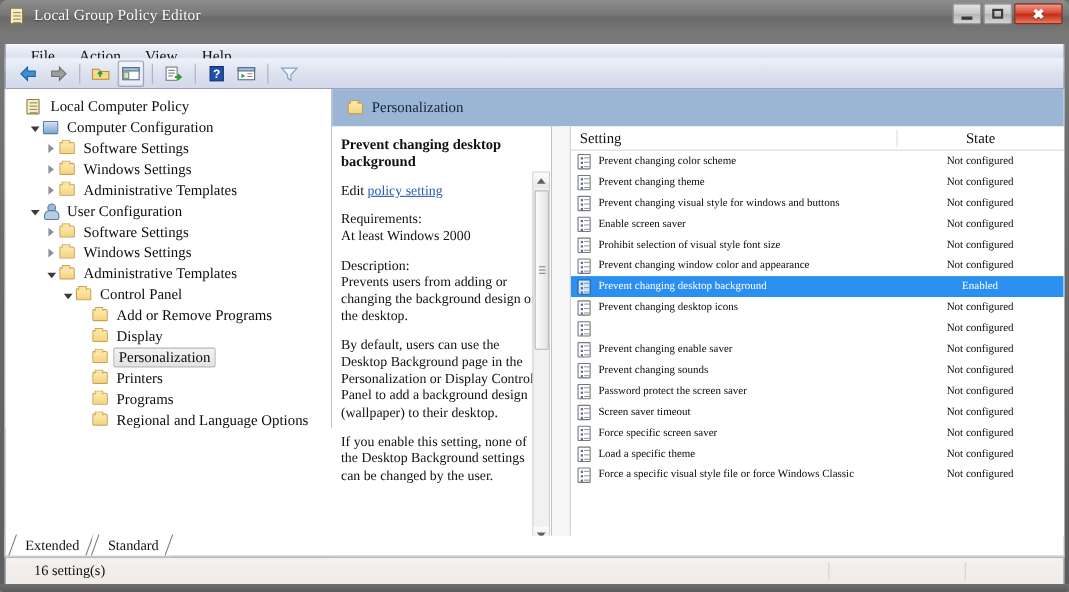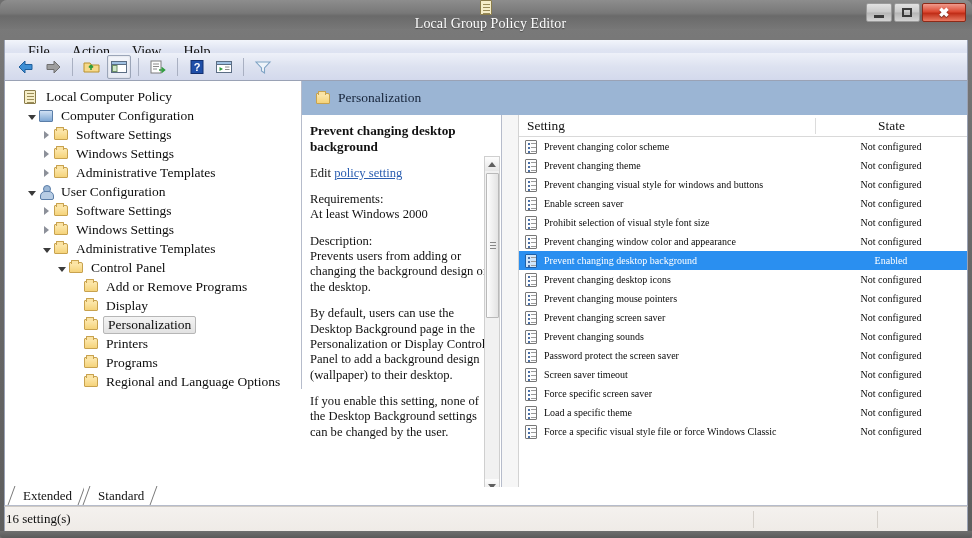--- a/index.html
+++ b/index.html
@@ -18,21 +18,20 @@
     border-radius: 7px 7px 4px 4px;
     padding: 0;
   }
   
   .titlebar {
     position: absolute; left: 0; top: 0; width: 972px; height: 29px;
     display: flex; align-items: center;
     padding-left: 9px;
     border-radius: 7px 7px 0 0;
     background: linear-gradient(180deg,#8d8d8d 0%,#787878 45%,#6a6a6a 55%,#777777 100%);
-    flex-direction: column;
   }
   .title-icon {
     width: 16px; height: 16px; margin-right: 6px; position: relative;
   }
   .doc-glyph {
     width: 12px; height: 15px; background: #f6eec8;
     border: 1px solid #8a7c4a; border-radius: 1px;
     position: relative; display: inline-block;
   }
   .doc-glyph::before {
@@ -296,21 +295,21 @@
     background: #7a7a7a; transform: skewX(-20deg);
   }
   .tab.active { font-weight: normal; }
 
   
   .statusbar {
     position: absolute; left: 4px; top: 506px; width: 964px; height: 25px;
     background: linear-gradient(180deg,#f4f1ee 0%,#efebe7 100%);
     border-left: 1px solid #9aa2b5; border-right: 1px solid #9aa2b5;
     border-top: 1px solid #cfcac4;
-    display: flex; align-items: center; padding-left: 1px;
+    display: flex; align-items: center; padding-left: 26px;
     font-size: 13px; color: #0f0f0f;
   }
   .status-sep { position: absolute; width: 1px; height: 17px; background: #d6d1cb; top: 4px; }
   .win-bottom {
     position: absolute; left: 0; bottom: 0; width: 972px; height: 7px;
     background: linear-gradient(180deg,#6f6f6f,#5a5a5a);
     border-radius: 0 0 4px 4px;
   }
   svg { display: block; }
 </style>
@@ -685,28 +684,27 @@
                 <div class="lrow">
                   <div class="c1">
                     <span class="setting-icon"></span>
                     <span>Prevent changing desktop icons</span>
                   </div>
                   <div class="c2">Not configured</div>
                 </div>
                 <div class="lrow">
                   <div class="c1">
                     <span class="setting-icon"></span>
-                    <span>Prevent changing mouse pointers</span>
-                  </div>
-                  <div class="c2">Not configured</div>
-                </div>
-                <div class="lrow">
-                  <div class="c1">
-                    <span class="setting-icon"></span>
-                    <span>Prevent changing screen saver</span>
+                  </div>
+                  <div class="c2">Not configured</div>
+                </div>
+                <div class="lrow">
+                  <div class="c1">
+                    <span class="setting-icon"></span>
+                    <span>Prevent changing enable saver</span>
                   </div>
                   <div class="c2">Not configured</div>
                 </div>
                 <div class="lrow">
                   <div class="c1">
                     <span class="setting-icon"></span>
                     <span>Prevent changing sounds</span>
                   </div>
                   <div class="c2">Not configured</div>
                 </div>

